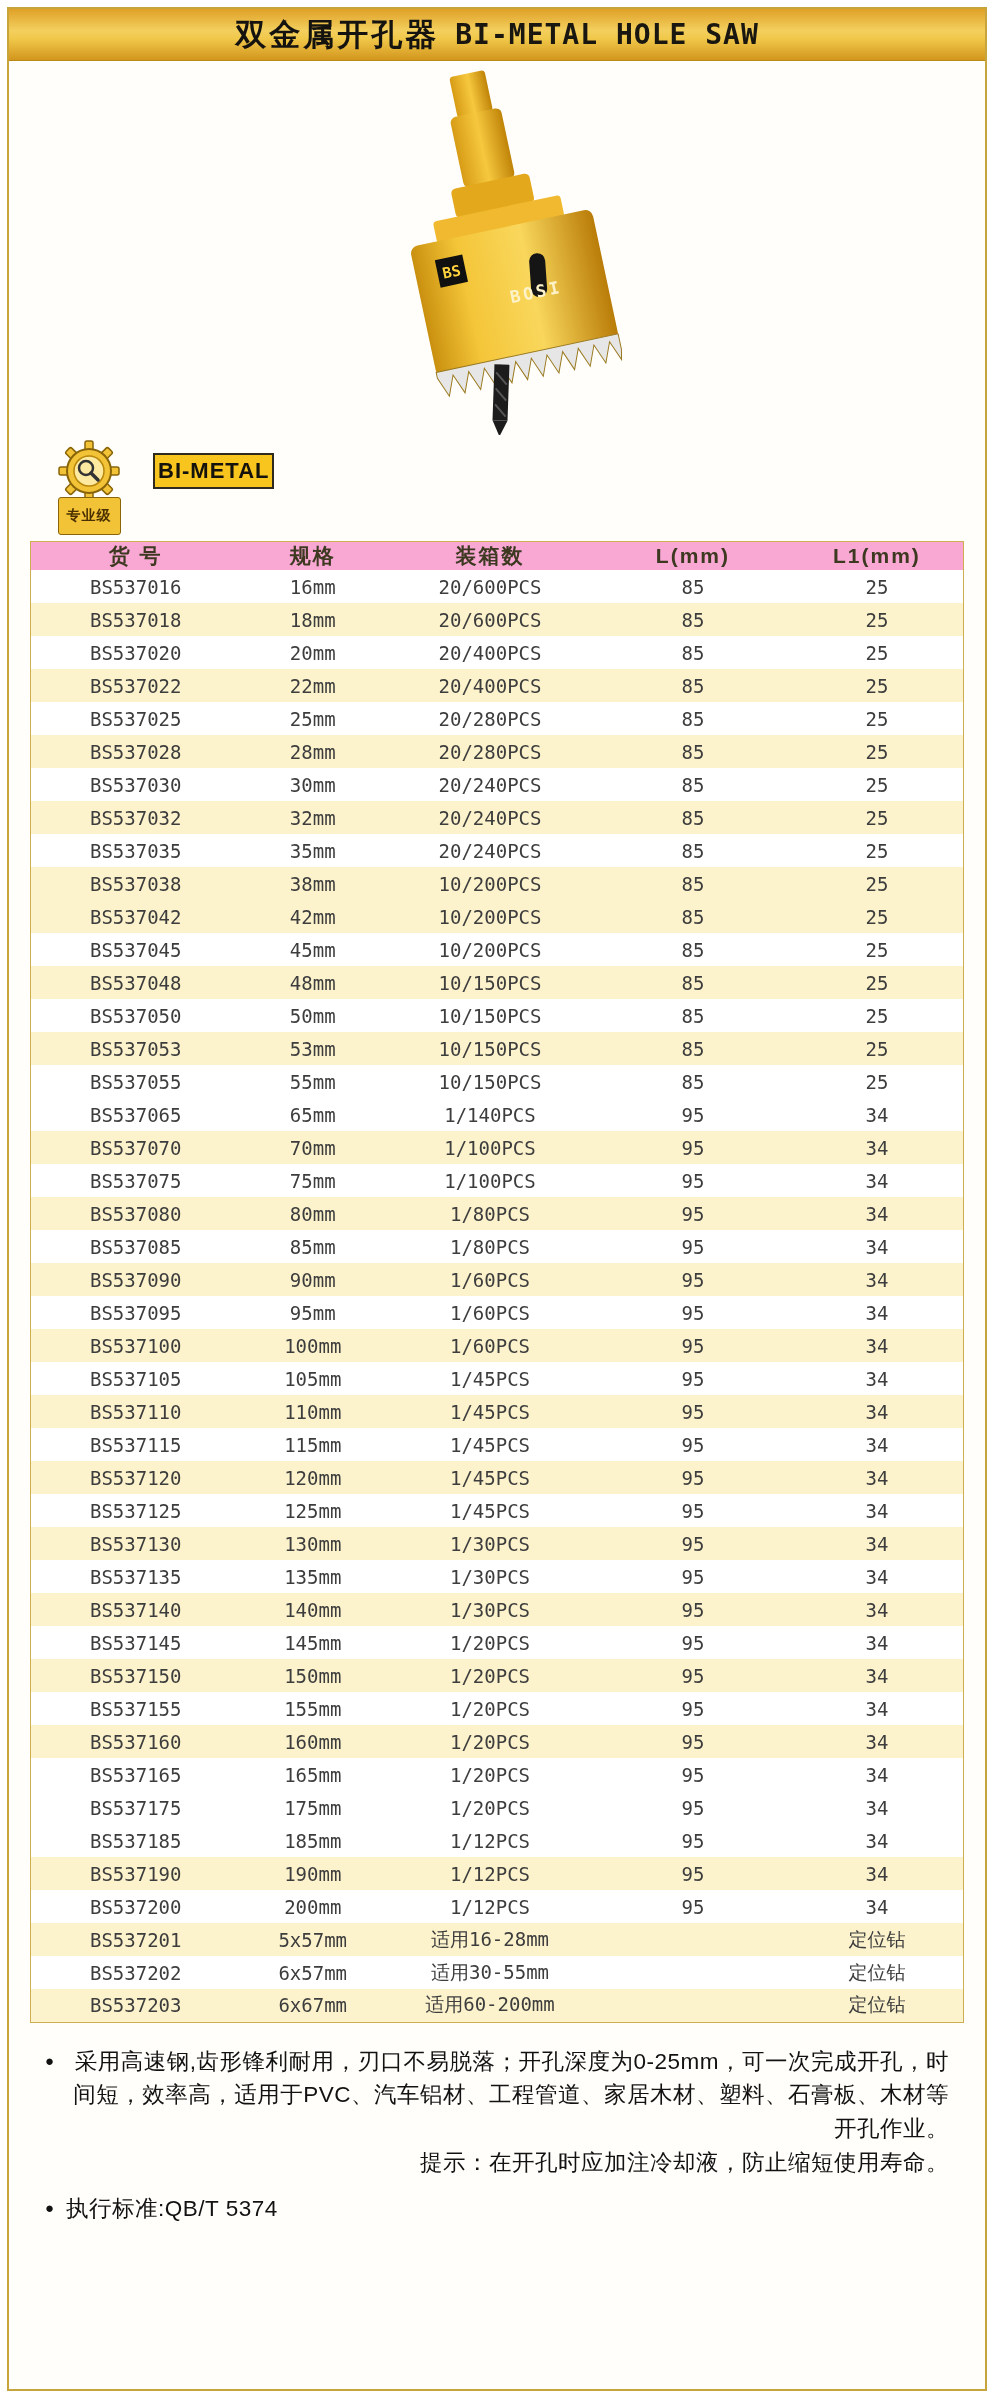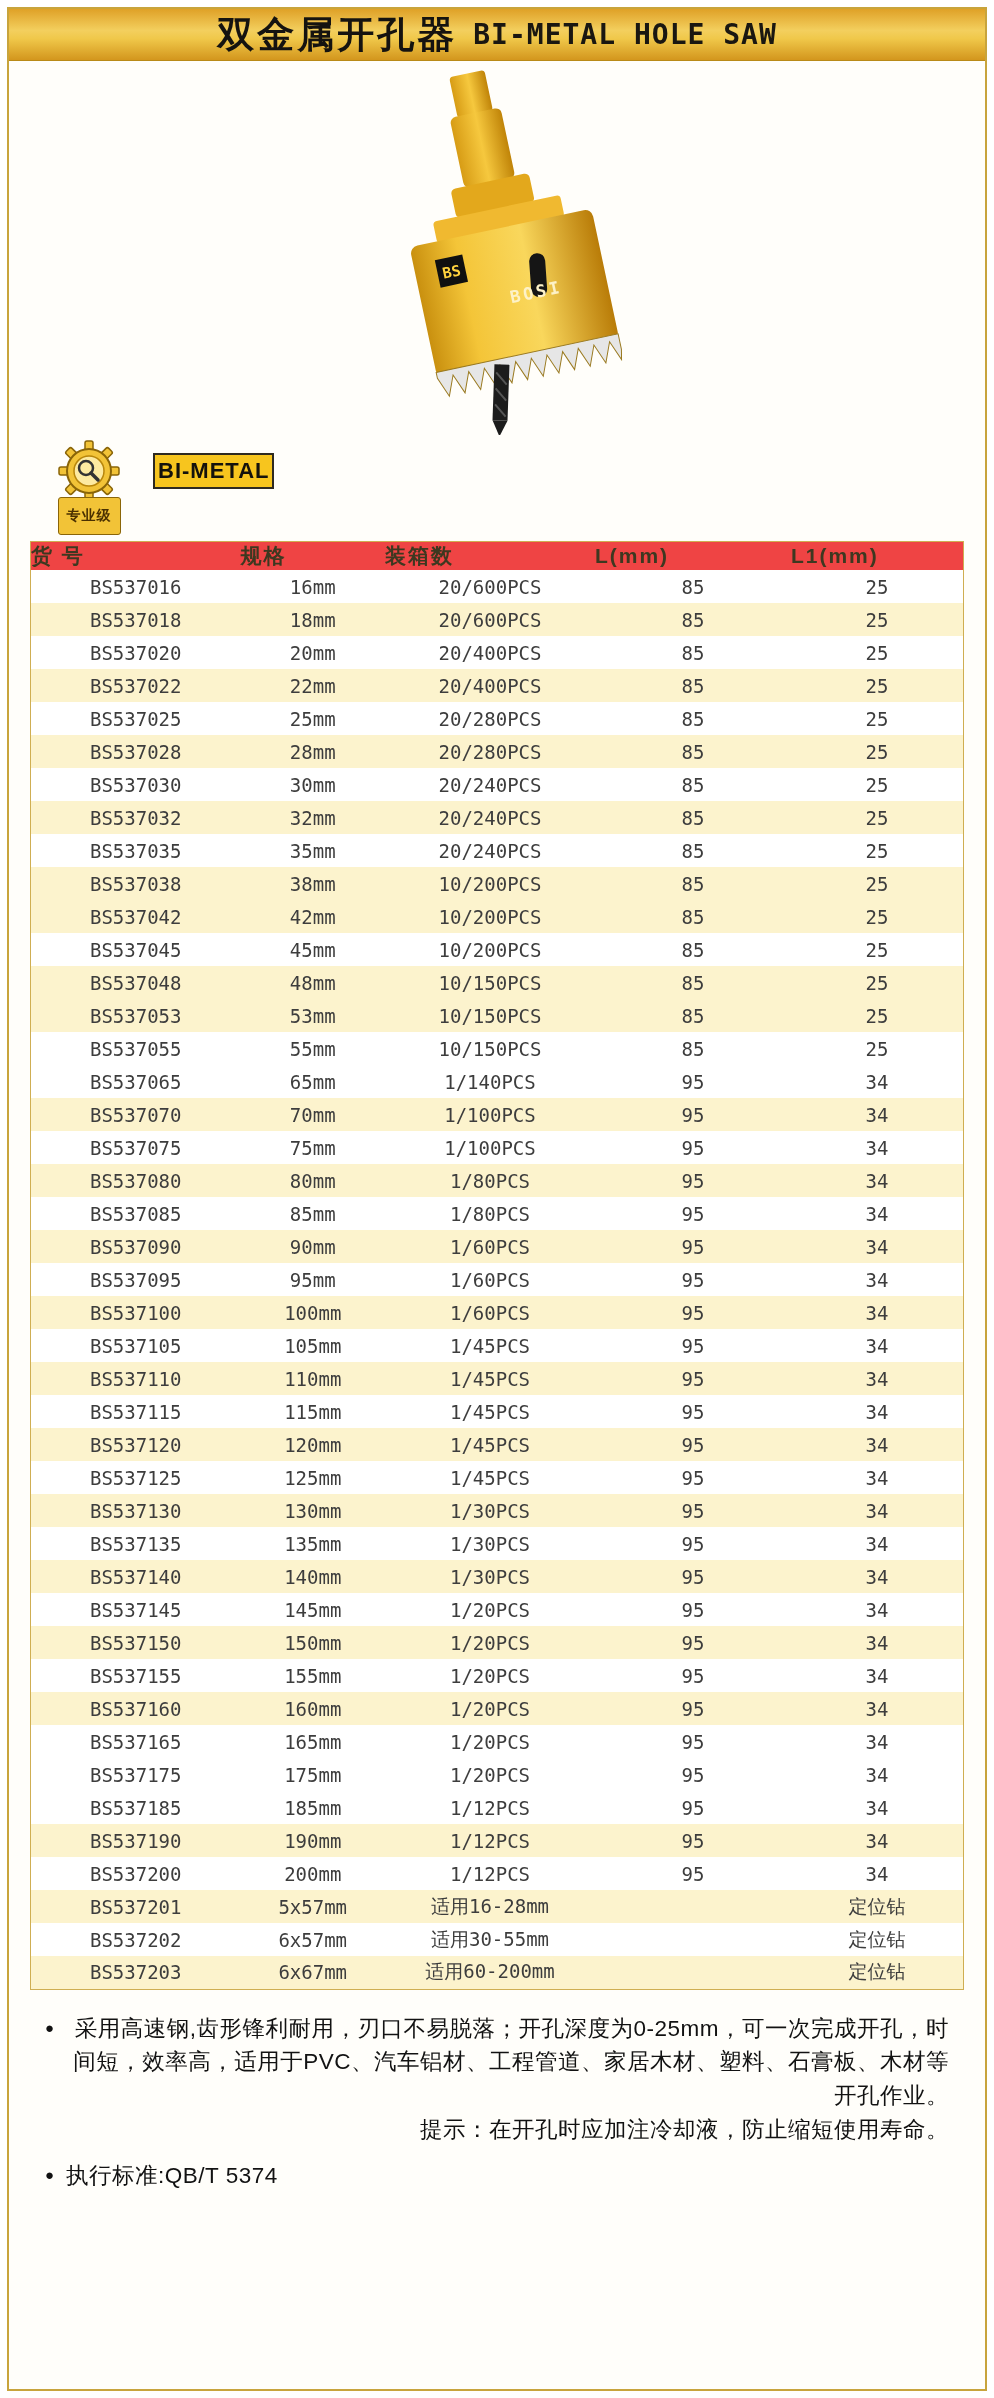--- a/index.html
+++ b/index.html
@@ -21,21 +21,21 @@
   .title-band {
     height:52px;
     background:linear-gradient(180deg,#dfa127 0%, #f3cf5e 42%, #f0c84a 58%, #d3961d 100%);
     display:flex;
     align-items:center;
     justify-content:center;
     gap:16px;
     border-bottom:1px solid #b98a17;
   }
   .title-cn {
-    font-size:37px;
+    font-size:31px;
     font-weight:bold;
     color:#151310;
     letter-spacing:3px;
   }
   .title-en {
     font-size:28px;
     font-weight:bold;
     color:#1a1711;
     font-family:"DejaVu Sans Mono", monospace;
     letter-spacing:1px;
@@ -80,27 +80,27 @@
   }
   
   table {
     width:934px;
     margin:6px auto 0;
     border-collapse:collapse;
     table-layout:fixed;
     border:1px solid #cfae52;
   }
   thead th {
-    background:#ef4444;
+    background:#f9a8d4;
     height:20px;
     font-size:21px;
     color:#3d3820;
     font-weight:bold;
     letter-spacing:2px;
-    text-align:left;
+    text-align:center;
   }
   tbody td {
     height:33px;
     font-size:19px;
     color:#3d3d3d;
     text-align:center;
     font-family:"DejaVu Sans Mono", monospace;
     background:#ffffff;
   }
   tbody tr.alt td { background:#fcf3cd; }
@@ -300,20 +300,27 @@
           <td>85</td>
           <td>25</td>
         </tr>
         <tr class="alt">
           <td>BS537048</td>
           <td>48mm</td>
           <td>10/150PCS</td>
           <td>85</td>
           <td>25</td>
         </tr>
+        <tr>
+          <td>BS537050</td>
+          <td>50mm</td>
+          <td>10/150PCS</td>
+          <td>85</td>
+          <td>25</td>
+        </tr>
         <tr class="alt">
           <td>BS537053</td>
           <td>53mm</td>
           <td>10/150PCS</td>
           <td>85</td>
           <td>25</td>
         </tr>
         <tr>
           <td>BS537055</td>
           <td>55mm</td>

